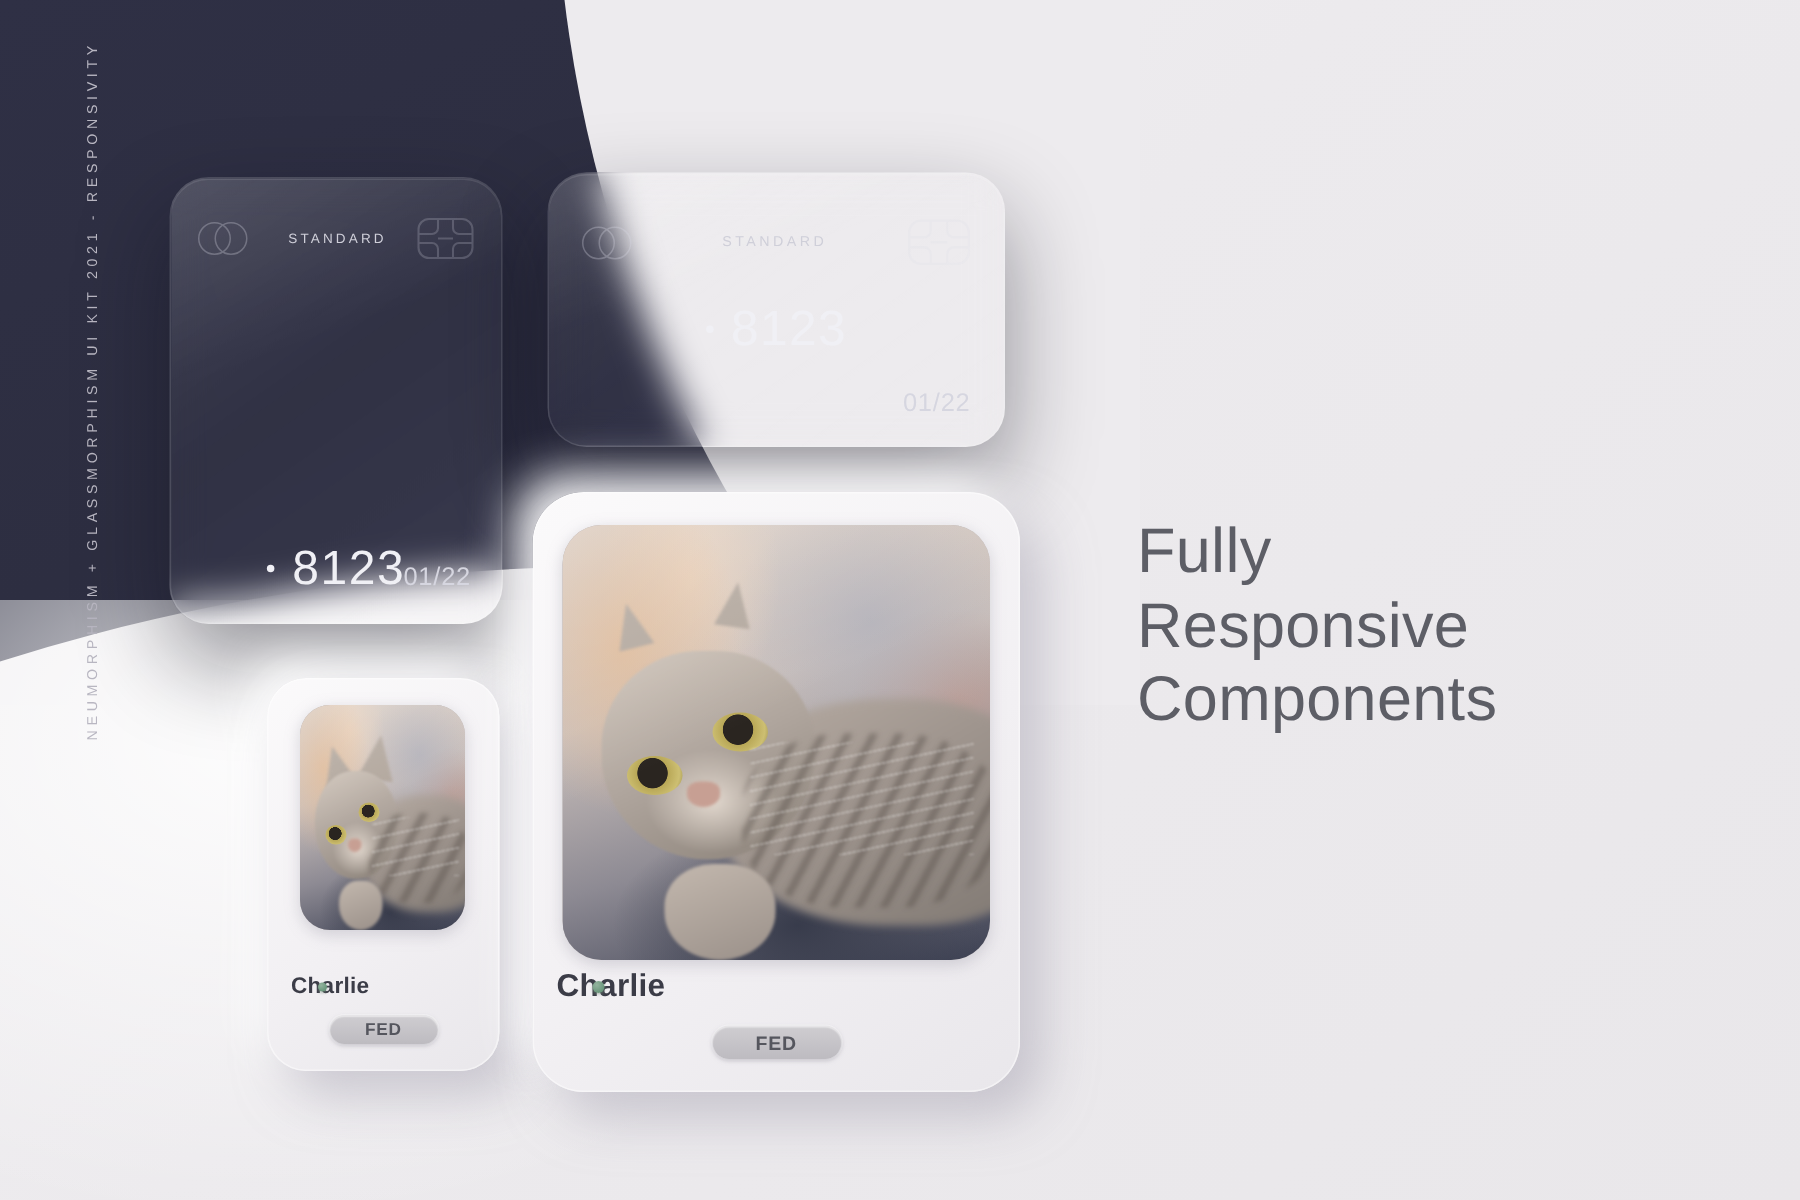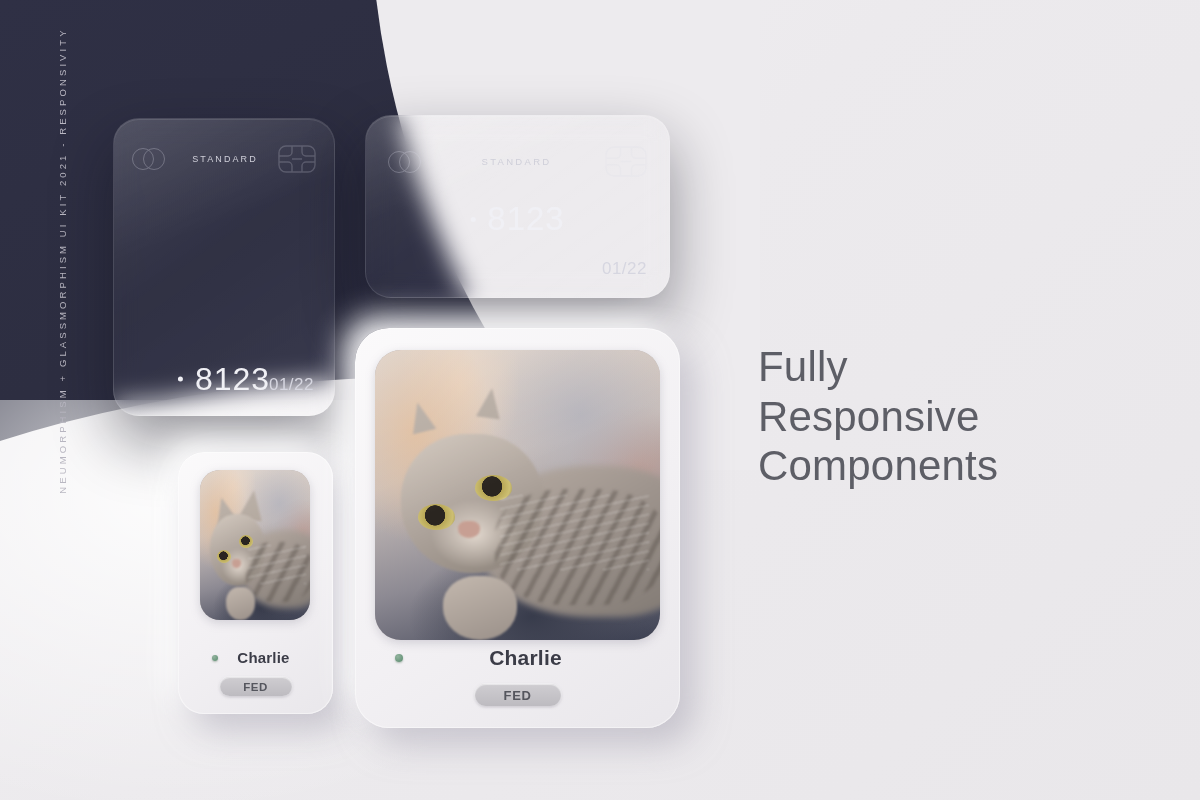--- a/index.html
+++ b/index.html
@@ -219,21 +219,21 @@
   }
   .cat-glass{
     position:absolute; inset:0;
     background:linear-gradient(155deg, rgba(255,255,255,.22) 0%, rgba(255,255,255,0) 45%);
     pointer-events:none;
   }
 
   
   .pet-name-row{
     position:absolute; left:16px; right:0;
-    display:flex; align-items:center; justify-content:center;
+    display:flex; align-items:center; justify-content:flex-start;
   }
   .neu-card.large .pet-name-row{ top:645px; }
   .neu-card.large .pet-name-row{ top:auto; bottom:58px; }
   .neu-card.small .pet-name-row{ bottom:48px; }
 
   .status-dot{
     position:absolute; border-radius:50%;
     background:radial-gradient(circle at 35% 32%, #93b39e 0%, #6f9a80 60%, #5d8a70 100%);
     box-shadow:0 1px 2px rgba(120,140,125,.55);
   }

